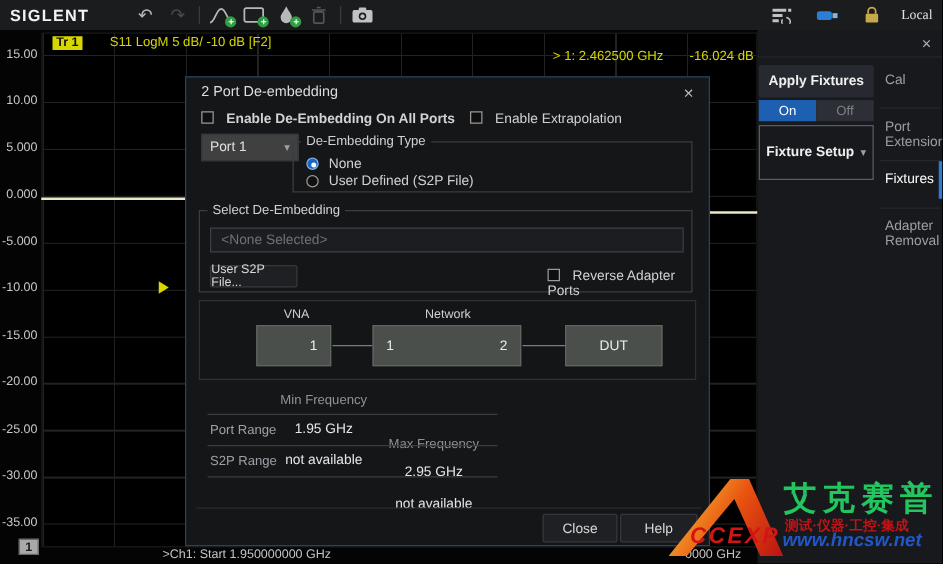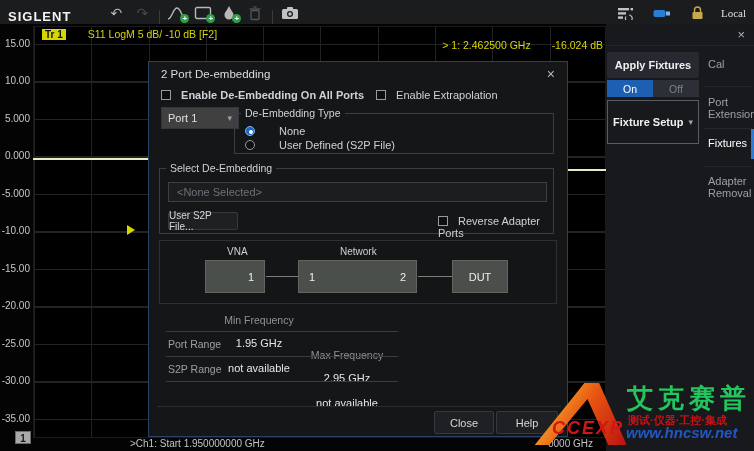--- a/index.html
+++ b/index.html
@@ -3,21 +3,21 @@
 <meta charset="utf-8">
 <style>
   * { margin:0; padding:0; box-sizing:border-box; }
   html,body { background:#000; }
   #screen {
     position:relative; width:754px; height:451px; overflow:hidden;
     background:#040404; font-family:"Liberation Sans","DejaVu Sans",sans-serif;
     color:#ddd;
   }
   
-  #toolbar { position:absolute; left:0; top:0; width:754px; height:24px; background:#1b1c1e; display:flex; align-items:flex-end; }
+  #toolbar { position:absolute; left:0; top:0; width:754px; height:24px; background:#1b1c1e; display:flex; align-items:center; }
   .brand { font-weight:bold; font-size:13px; letter-spacing:1px; color:#f2f2f2; margin-left:8px; }
   .tb-ico { display:inline-flex; align-items:center; justify-content:center; width:26px; height:22px; position:relative; cursor:pointer; }
   .tb-sep { width:1px; height:14px; background:#3a3b3e; margin:0 4px; }
   .uarrow { font-size:14px; color:#b8b8b8; }
   .uarrow.disabled { color:#4a4b4e; }
   .badge { position:absolute; right:1px; bottom:1px; width:9px; height:9px; border-radius:50%; background:#2f9e44; color:#fff; font-size:8px; line-height:9px; text-align:center; font-weight:bold; }
   .tb-right { margin-left:auto; display:flex; align-items:center; gap:10px; margin-right:8px;font-family:Liberation Serif, serif; }
   .local { font-size:11px; color:#e0e0e0; }
   
   #main { position:absolute; left:0; top:24px; width:606px; height:427px; background:#040404; }
@@ -62,21 +62,21 @@
   .cb { display:inline-block; width:10px; height:10px; border:1px solid #9a9a9a; background:#0e0e0e; vertical-align:-1px; }
   .cb-row { position:absolute; color:#cfd2d6; }
   .cb-row span.lbl { margin-left:7px; }
   #cb-allports { left:12px; top:27px;font-weight:bold; }
   #cb-extrap { left:227px; top:27px; }
   #portsel { position:absolute; left:12px; top:45px; width:78px; height:22px; background:#404040; border:1px solid #33373d; color:#e0e0e0; display:flex; align-items:center; padding:0 6px; cursor:pointer; }
   #portsel .chev { margin-left:auto; color:#9aa0a6; font-size:9px; }
   .group { position:absolute; border:1px solid #3a3d42; }
   .group > .glabel { position:absolute; top:-7px; left:6px; background:#151618; padding:0 4px; color:#cfd2d6; font-size:10.5px; }
   #grp-type { left:85px; top:51px; width:320px; height:41px; }
-  .radio-row { position:absolute; left:10px; color:#cfd2d6; display:flex; align-items:center; gap:24px; }
+  .radio-row { position:absolute; left:10px; color:#cfd2d6; display:flex; align-items:center; gap:8px; }
   .radio { width:10px; height:10px; border-radius:50%; border:1px solid #9a9a9a; background:#101010; position:relative; }
   .radio.sel { border-color:#7fb2ec; background:#1a66c4; }
   .radio.sel::after { content:""; position:absolute; left:2.5px; top:2.5px; width:4px; height:4px; border-radius:50%; background:#ffffff; }
   #grp-select { left:10px; top:106px; width:395px; height:66px; }
   #sel-field { position:absolute; left:8px; top:13px; width:379px; height:20px; background:#1c1d20; border:1px solid #3c3f44; color:#6e7277; display:flex; align-items:center; padding:0 8px; }
   .btn { background:#1f2023; border:1px solid #36383c; color:#d8d8d8; border-radius:2px; display:flex; align-items:center; justify-content:center; cursor:pointer; }
   #btn-s2p { position:absolute; left:8px; top:43px; width:70px; height:18px; font-size:10px; }
   #cb-reverse { left:278px; top:46px; }
   #diagram { position:absolute; left:10px; top:178px; width:398px; height:64px; border:1px solid #2e3134; background:#141517; }
   .dg-lab { position:absolute; top:5px; font-size:10px; color:#d0d0d0; }
@@ -281,21 +281,21 @@
       <span class="dg-lab" style="left:180px">Network</span>
       <div class="dg-box" style="left:45px; width:60px; justify-content:flex-end; padding-right:10px;">
         <span>1</span>
       </div>
       <div class="dg-line" style="left:106px; width:32px;"></div>
       <div class="dg-box" style="left:138px; width:119px; justify-content:space-between; padding:0 10px;">
         <span>1</span>
         <span>2</span>
       </div>
       <div class="dg-line" style="left:258px; width:34px;"></div>
-      <div class="dg-box" style="left:292px; width:56px; justify-content:center;">
+      <div class="dg-box" style="left:292px; width:78px; justify-content:center;">
         <span>DUT</span>
       </div>
     </div>
 
     <span class="t-cell t-head c1" style="top:252px">Min Frequency</span>
     <span class="t-cell t-head c2" style="top:252px">Max Frequency</span>
     <div class="t-sep" style="top:269px"></div>
     <span class="t-cell t-name" style="left:19px; top:276px">Port Range</span>
     <span class="t-cell t-val c1" style="top:275px">1.95 GHz</span>
     <span class="t-cell t-val c2" style="top:275px">2.95 GHz</span>

